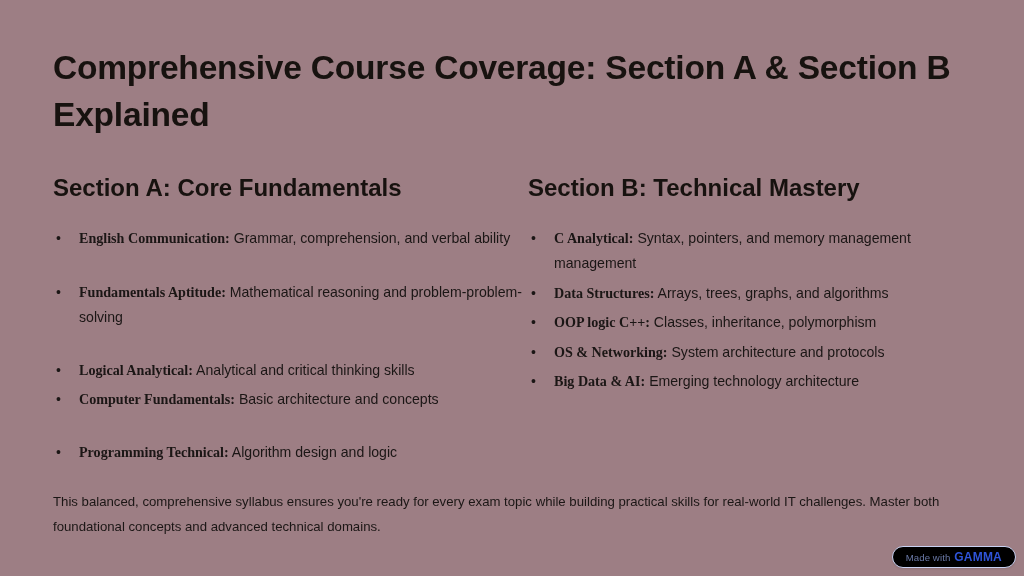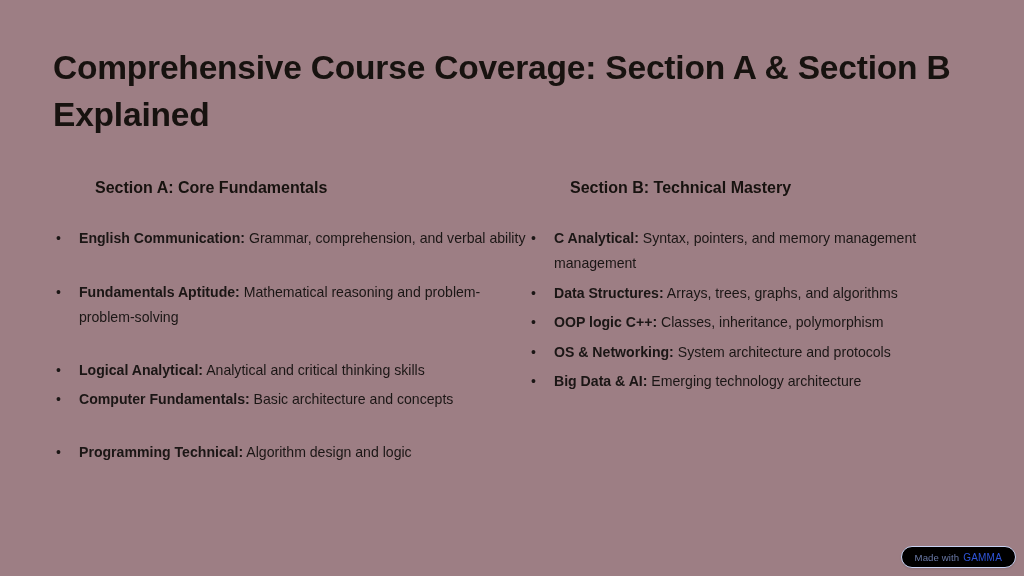--- a/index.html
+++ b/index.html
@@ -42,26 +42,25 @@
     left: 53px;
     top: 176px;
     width: 920px;
     display: flex;
     gap: 0px;
   }
   .column { width: 475px; }
   .column.right { width: 445px; }
 
   .col-heading {
-    font-size: 16px;
+    font-size: 24px;
     font-weight: bold;
     line-height: 24px;
     color: #17120f;
     margin-bottom: 0;
-    margin-left: 42px;
   }
 
   ul.bullets {
     list-style: none;
     margin: 0;
     padding: 0;
   }
 
   ul.bullets li {
     position: relative;
@@ -75,20 +74,21 @@
     position: absolute;
     left: 3px;
     top: 0px;
     font-size: 14.1px;
     line-height: 25px;
     color: #1b1615;
   }
 
   ul.bullets li b {
     font-weight: bold;
+    font-family: Liberation Serif, serif;
   }
 
   
   .column.left ul.bullets { margin-top: 26px; }
   .column.left ul.bullets li { margin-bottom: 28.5px; }
   .column.left ul.bullets li.tight { margin-bottom: 3.5px; }
 
   .column.right ul.bullets { margin-top: 26px; }
   .column.right ul.bullets li { margin-bottom: 4.5px; }
   .column.right ul.bullets li.first { margin-bottom: 4.5px; }
@@ -118,22 +118,22 @@
     align-items: center;
     gap: 4px;
     box-shadow: 0 1px 2px rgba(0,0,0,0.10);
   }
   .gamma-badge .made {
     font-size: 9.6px;
     color: #6b7aa8;
     letter-spacing: 0.1px;
   }
   .gamma-badge .brand {
-    font-size: 10px;
-    font-weight: normal;
+    font-size: 12px;
+    font-weight: bold;
     color: #2f54d8;
     letter-spacing: 0.2px;
   }
 </style>
 </head>
 <body>
 
 <div id="slide">
 
   <h1 class="slide-title">Comprehensive Course Coverage: Section A &amp; Section B Explained</h1>
@@ -187,19 +187,20 @@
         </li>
         <li>
           <span class="dot">•</span>
           <b>Big Data &amp; AI:</b><span> Emerging technology architecture</span>
         </li>
       </ul>
     </div>
 
   </div>
 
+  <p class="footer-note">This balanced, comprehensive syllabus ensures you're ready for every exam topic while building practical skills for real-world IT challenges. Master both foundational concepts and advanced technical domains.</p>
 
   <div class="gamma-badge">
     <span class="made">Made with</span>
     <span class="brand">GAMMA</span>
   </div>
 
 </div>
 
 </body></html>

